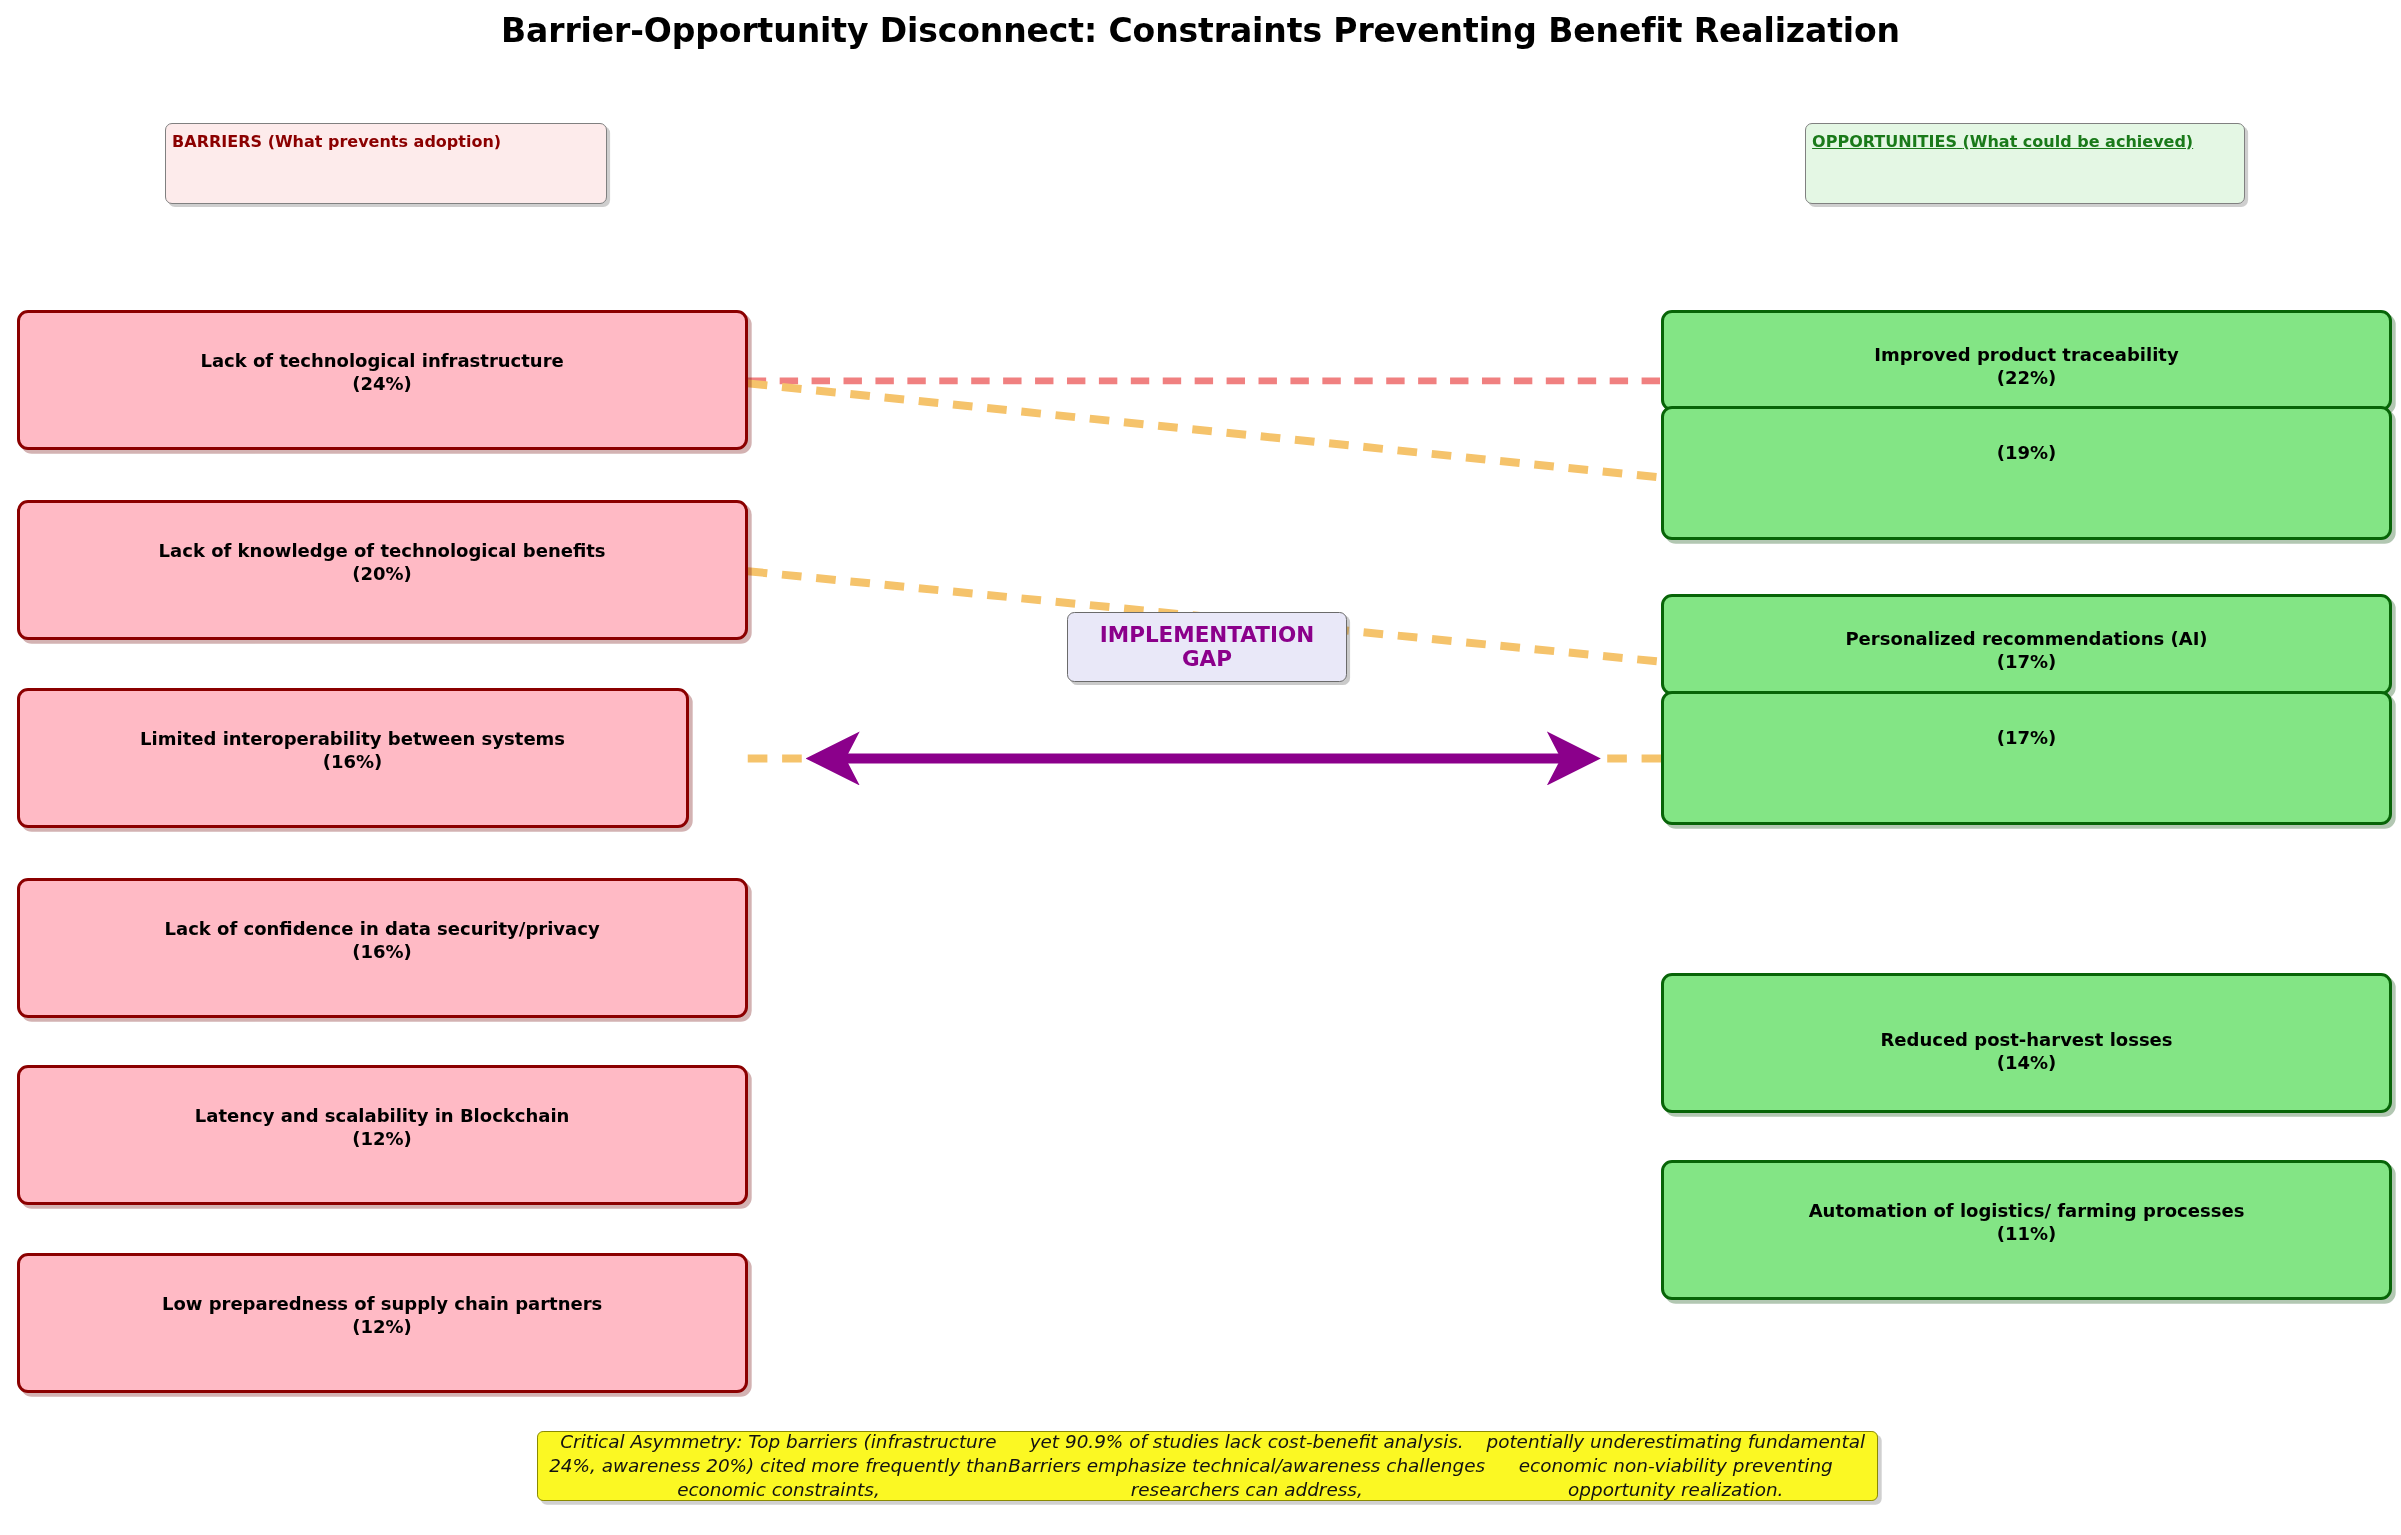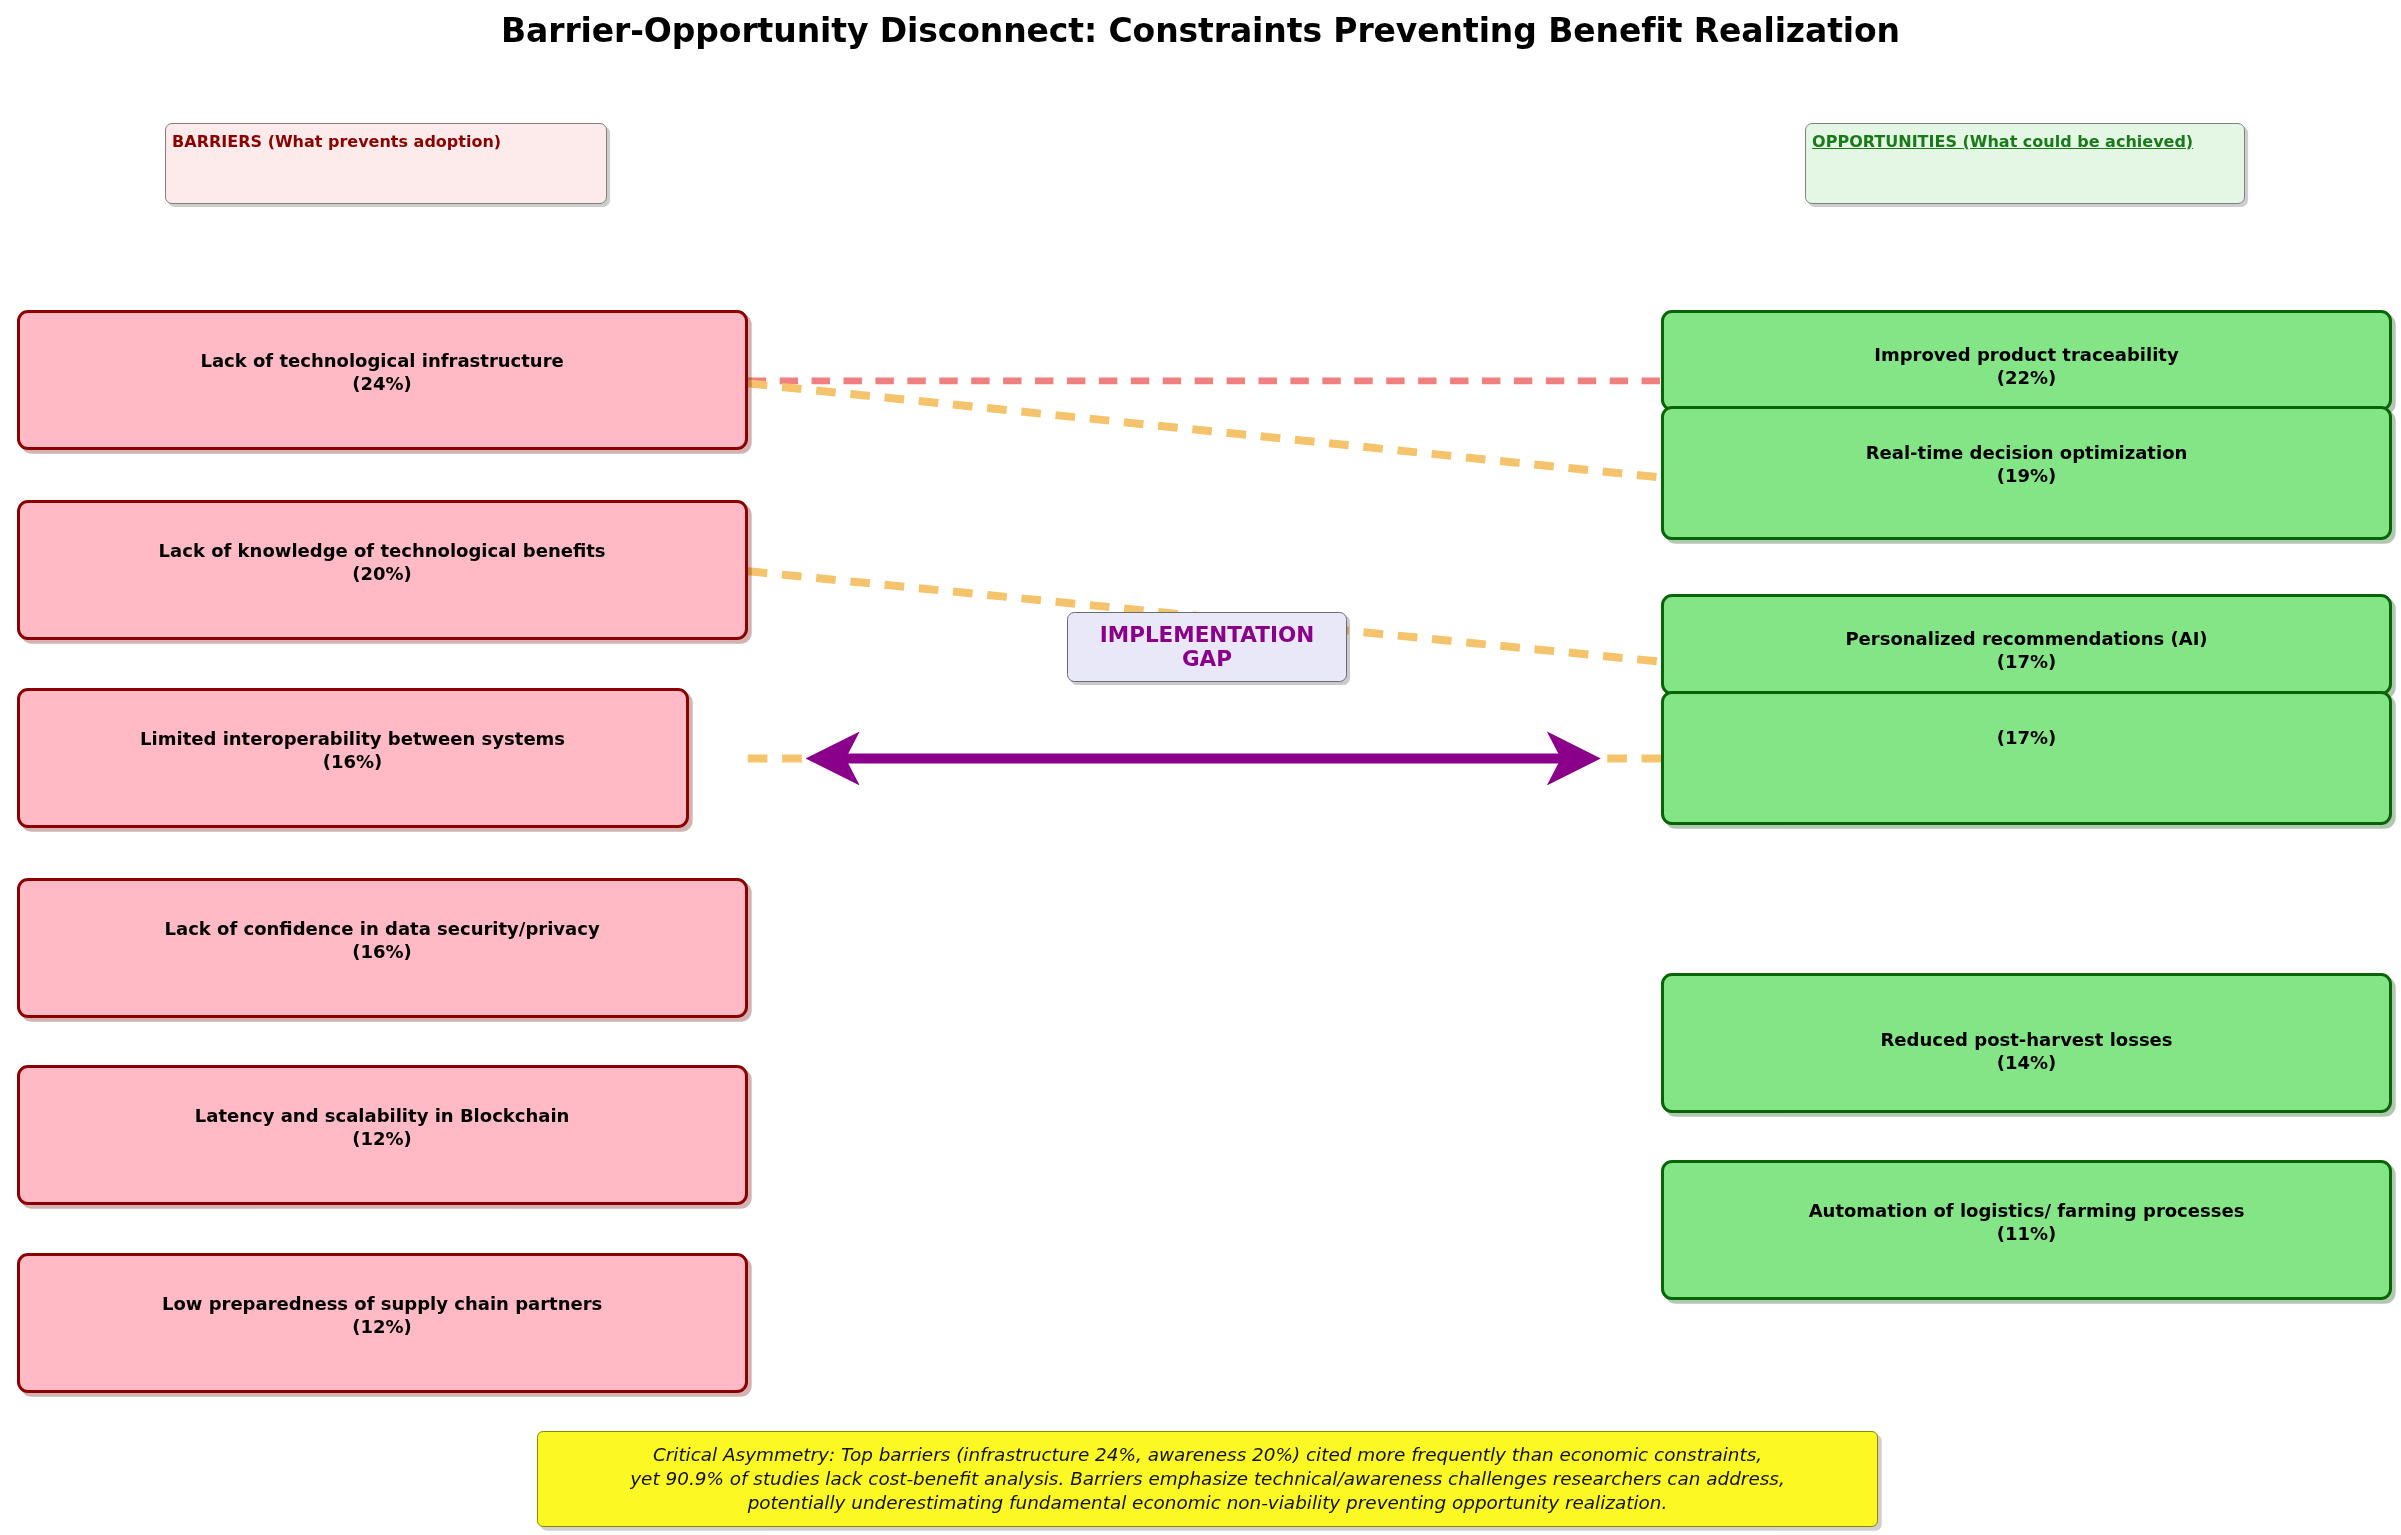--- a/index.html
+++ b/index.html
@@ -50,24 +50,24 @@
     position:absolute;left:1067px;top:612px;width:278px;height:68px;
     background:#e9e8f8;border:1.8px solid #6b6b6b;border-radius:7.4px;
     color:#8b008b;font-weight:bold;font-size:21.5px;line-height:1.1;
     display:flex;flex-direction:column;align-items:center;justify-content:center;
     box-shadow:3.1px 3.1px 0 rgba(80,80,80,.30);
     text-align:center;
   }
 
   
   #note{
-    position:absolute;left:537px;top:1431px;width:1341px;height:96px;
+    position:absolute;left:537px;top:1431px;width:1341px;height:70px;
     background:#fbf823;border:1.8px solid #8a8a00;border-radius:6.1px;
     box-shadow:3.7px 3.7px 0 rgba(100,100,100,.30);
-    display:flex;flex-direction:column;align-items:center;justify-content:center;
+    display:flex;flex-direction:row;align-items:center;justify-content:center;
     font-style:italic;font-size:18.4px;line-height:1.30;color:#121212;text-align:center;
     box-sizing:border-box;padding:2.5px 11px;
   }
   #note span{display:block;}
 </style>
 </head>
 <body>
 
 <div id="stage">
 
@@ -147,21 +147,20 @@
 
   <div class="node opp" style="left:1661px;top:310px;width:731px;height:101px;">
     <span class="lines" style="margin-top:29.5px;">
       <span class="l1">Improved product traceability</span>
       <span class="l2">(22%)</span>
     </span>
   </div>
 
   <div class="node opp" style="left:1661px;top:406px;width:731px;height:134px;">
     <span class="lines" style="margin-top:32px;">
-      <span class="l1">Real-time decision optimization</span>
       <span class="l2">(19%)</span>
     </span>
   </div>
 
   <div class="node opp" style="left:1661px;top:594px;width:731px;height:101px;">
     <span class="lines" style="margin-top:29.5px;">
       <span class="l1">Personalized recommendations (AI)</span>
       <span class="l2">(17%)</span>
     </span>
   </div>

